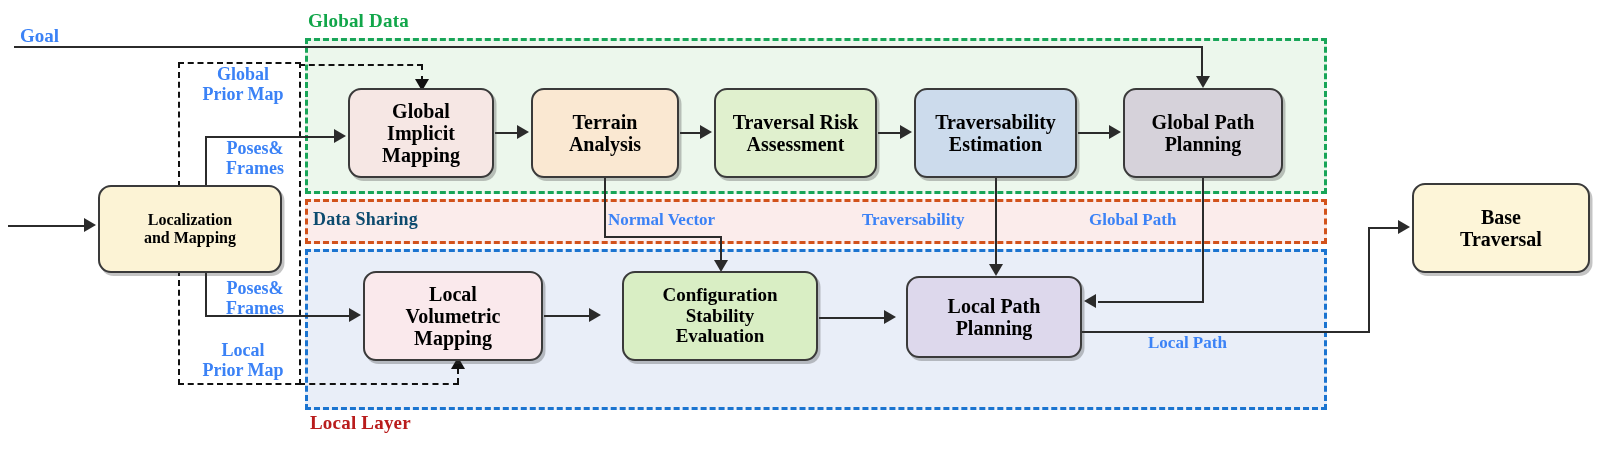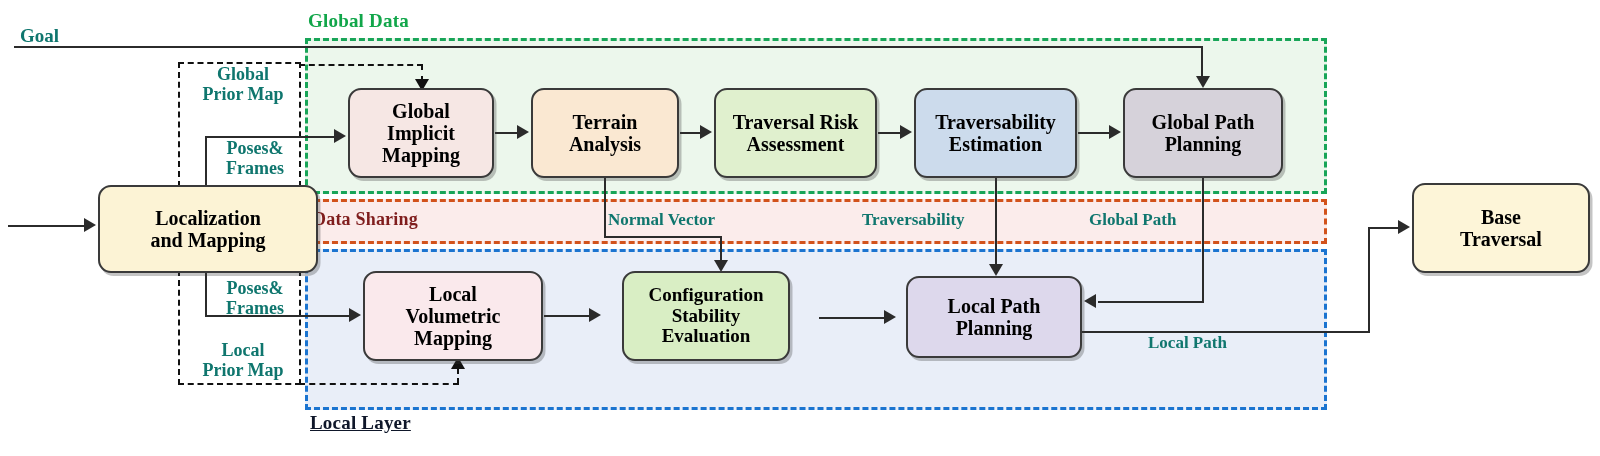--- a/index.html
+++ b/index.html
@@ -7,48 +7,48 @@
   #stage{position:relative;width:1600px;height:456px;background:#ffffff;overflow:hidden;}
 
   
   .band{position:absolute;box-sizing:border-box;}
   .band-global{left:305px;top:38px;width:1022px;height:156px;background:#ecf7ec;border:3px dashed #18a558;}
   .band-share{left:305px;top:199px;width:1022px;height:45px;background:#fbeceb;border:3px dashed #d2521b;}
   .band-local{left:305px;top:249px;width:1022px;height:161px;background:#e9eef8;border:3px dashed #1b74d0;}
 
   .band-label{position:absolute;font-weight:bold;font-size:19px;letter-spacing:.2px;white-space:nowrap;}
   .lbl-global{left:308px;top:10px;color:#11a64a;}
-  .lbl-share{left:313px;top:209px;color:#7f1d1d;font-size:18px;}
-  .lbl-local{left:310px;top:412px;color:#0f172a;text-decoration:underline;}
+  .lbl-share{left:313px;top:209px;color:#0c4a6e;font-size:18px;}
+  .lbl-local{left:310px;top:412px;color:#b91c1c;}
 
   
   .prior-frame{position:absolute;left:178px;top:62px;width:123px;height:323px;box-sizing:border-box;
        border:2.5px dashed #111;border-right:none;background:transparent;}
   .prior-frame-r{position:absolute;left:299px;top:62px;width:0;height:323px;border-left:2.5px dashed #111;}
 
   
   .box{position:absolute;box-sizing:border-box;border:2.4px solid #3a3a3a;border-radius:13px;
        display:flex;align-items:center;justify-content:center;text-align:center;
        font-weight:bold;color:#000;line-height:1.1;
        box-shadow:2.5px 3px 0 rgba(60,60,60,.30);}
   .box span{display:block;padding:0 6px;}
 
   #box-gim   {left:348px; top:88px;  width:146px;height:90px; background:#f6e7e4;font-size:20px;}
   #box-terr  {left:531px; top:88px;  width:148px;height:90px; background:#fae8d2;font-size:20px;}
   #box-risk  {left:714px; top:88px;  width:163px;height:90px; background:#e0f0ce;font-size:20px;}
   #box-trav  {left:914px; top:88px;  width:163px;height:90px; background:#ccdbec;font-size:20px;}
   #box-gpp   {left:1123px;top:88px;  width:160px;height:90px; background:#d6d2da;font-size:20px;}
-  #box-loc   {left:98px;  top:185px; width:220px;height:88px; background:#fcf3d5;font-size:20px;}
+  #box-loc   {left:98px;  top:185px; width:184px;height:88px; background:#fcf3d5;font-size:16px;}
   #box-base  {left:1412px;top:183px; width:178px;height:90px; background:#fdf5d8;font-size:20px;}
   #box-lvm   {left:363px; top:271px; width:180px;height:90px; background:#fae9ec;font-size:20px;}
-  #box-cse   {left:622px; top:271px; width:168px;height:90px; background:#d9eec4;font-size:19px;}
+  #box-cse   {left:622px; top:271px; width:196px;height:90px; background:#d9eec4;font-size:19px;}
   #box-lpp   {left:906px; top:276px; width:176px;height:82px; background:#ddd8ec;font-size:20px;}
 
   
-  .note{position:absolute;font-weight:bold;color:#0f766e;text-align:center;line-height:1.12;white-space:pre-line;}
+  .note{position:absolute;font-weight:bold;color:#3b82f6;text-align:center;line-height:1.12;white-space:pre-line;}
   #n-goal      {left:20px;  top:25px;  font-size:19px;}
   #n-gpm       {left:188px; top:64px;  font-size:18px;width:110px;}
   #n-pf1       {left:212px; top:138px; font-size:18px;width:86px;}
   #n-pf2       {left:212px; top:278px; font-size:18px;width:86px;}
   #n-lpm       {left:188px; top:340px; font-size:18px;width:110px;}
   #n-sens      {left:5px;   top:194px; font-size:18px;width:88px;}
   #n-nv        {left:608px; top:210px; font-size:17px;}
   #n-tv        {left:862px; top:210px; font-size:17px;}
   #n-gp        {left:1089px;top:210px; font-size:17px;}
   #n-lp        {left:1148px;top:333px; font-size:17px;}

